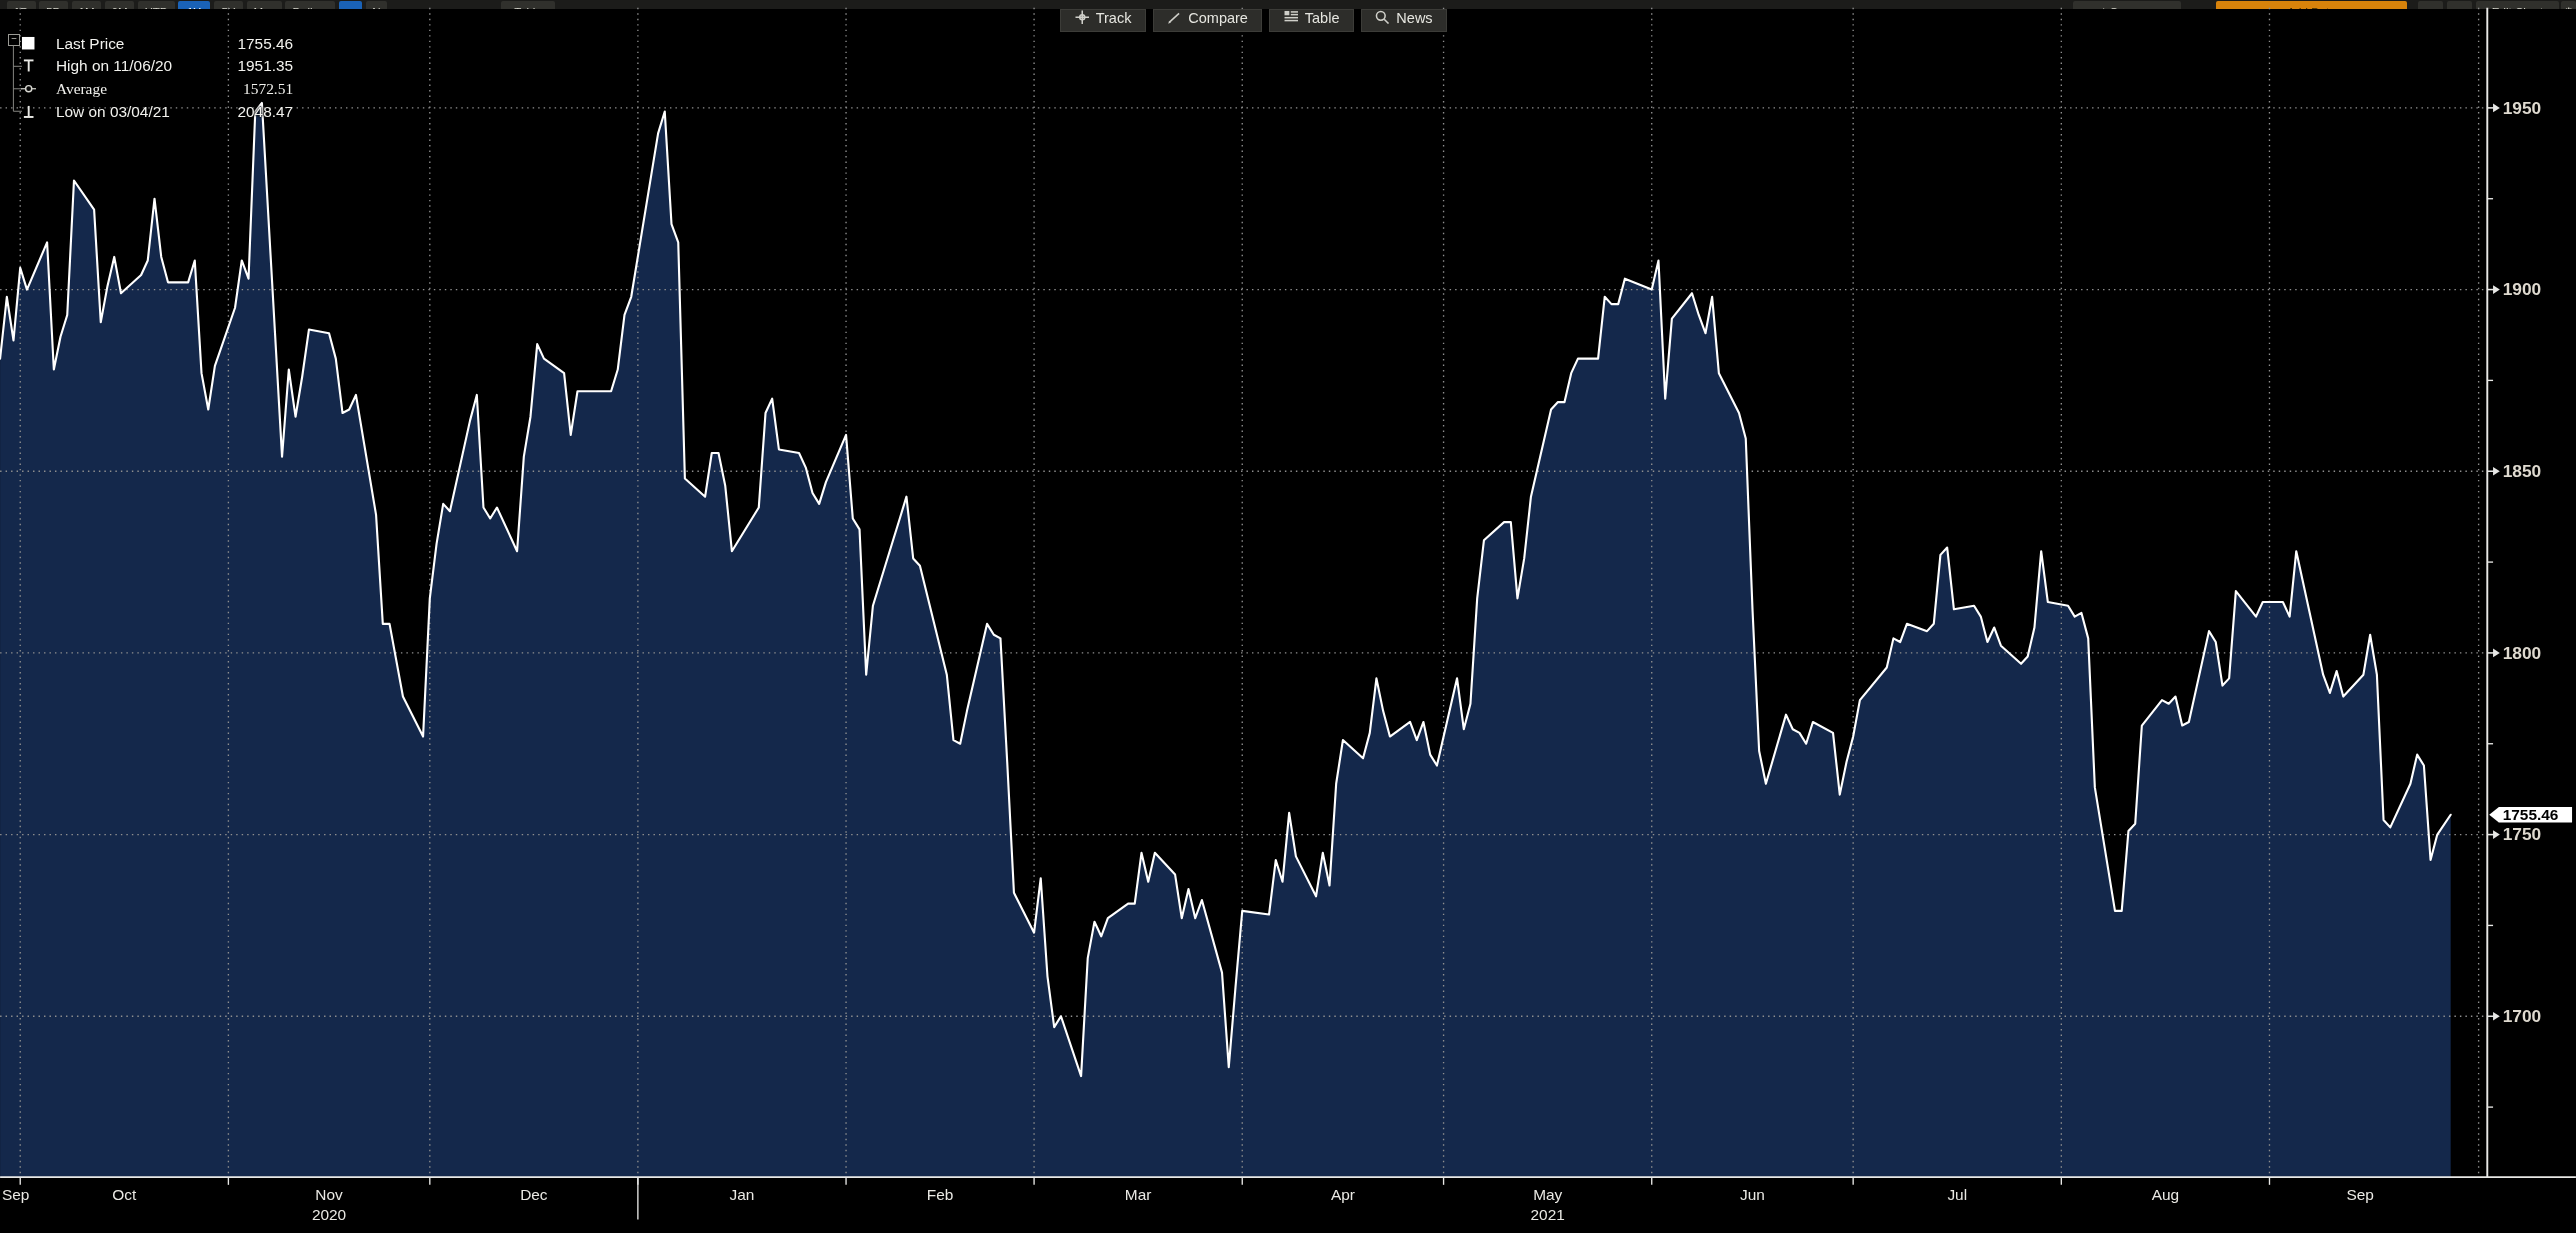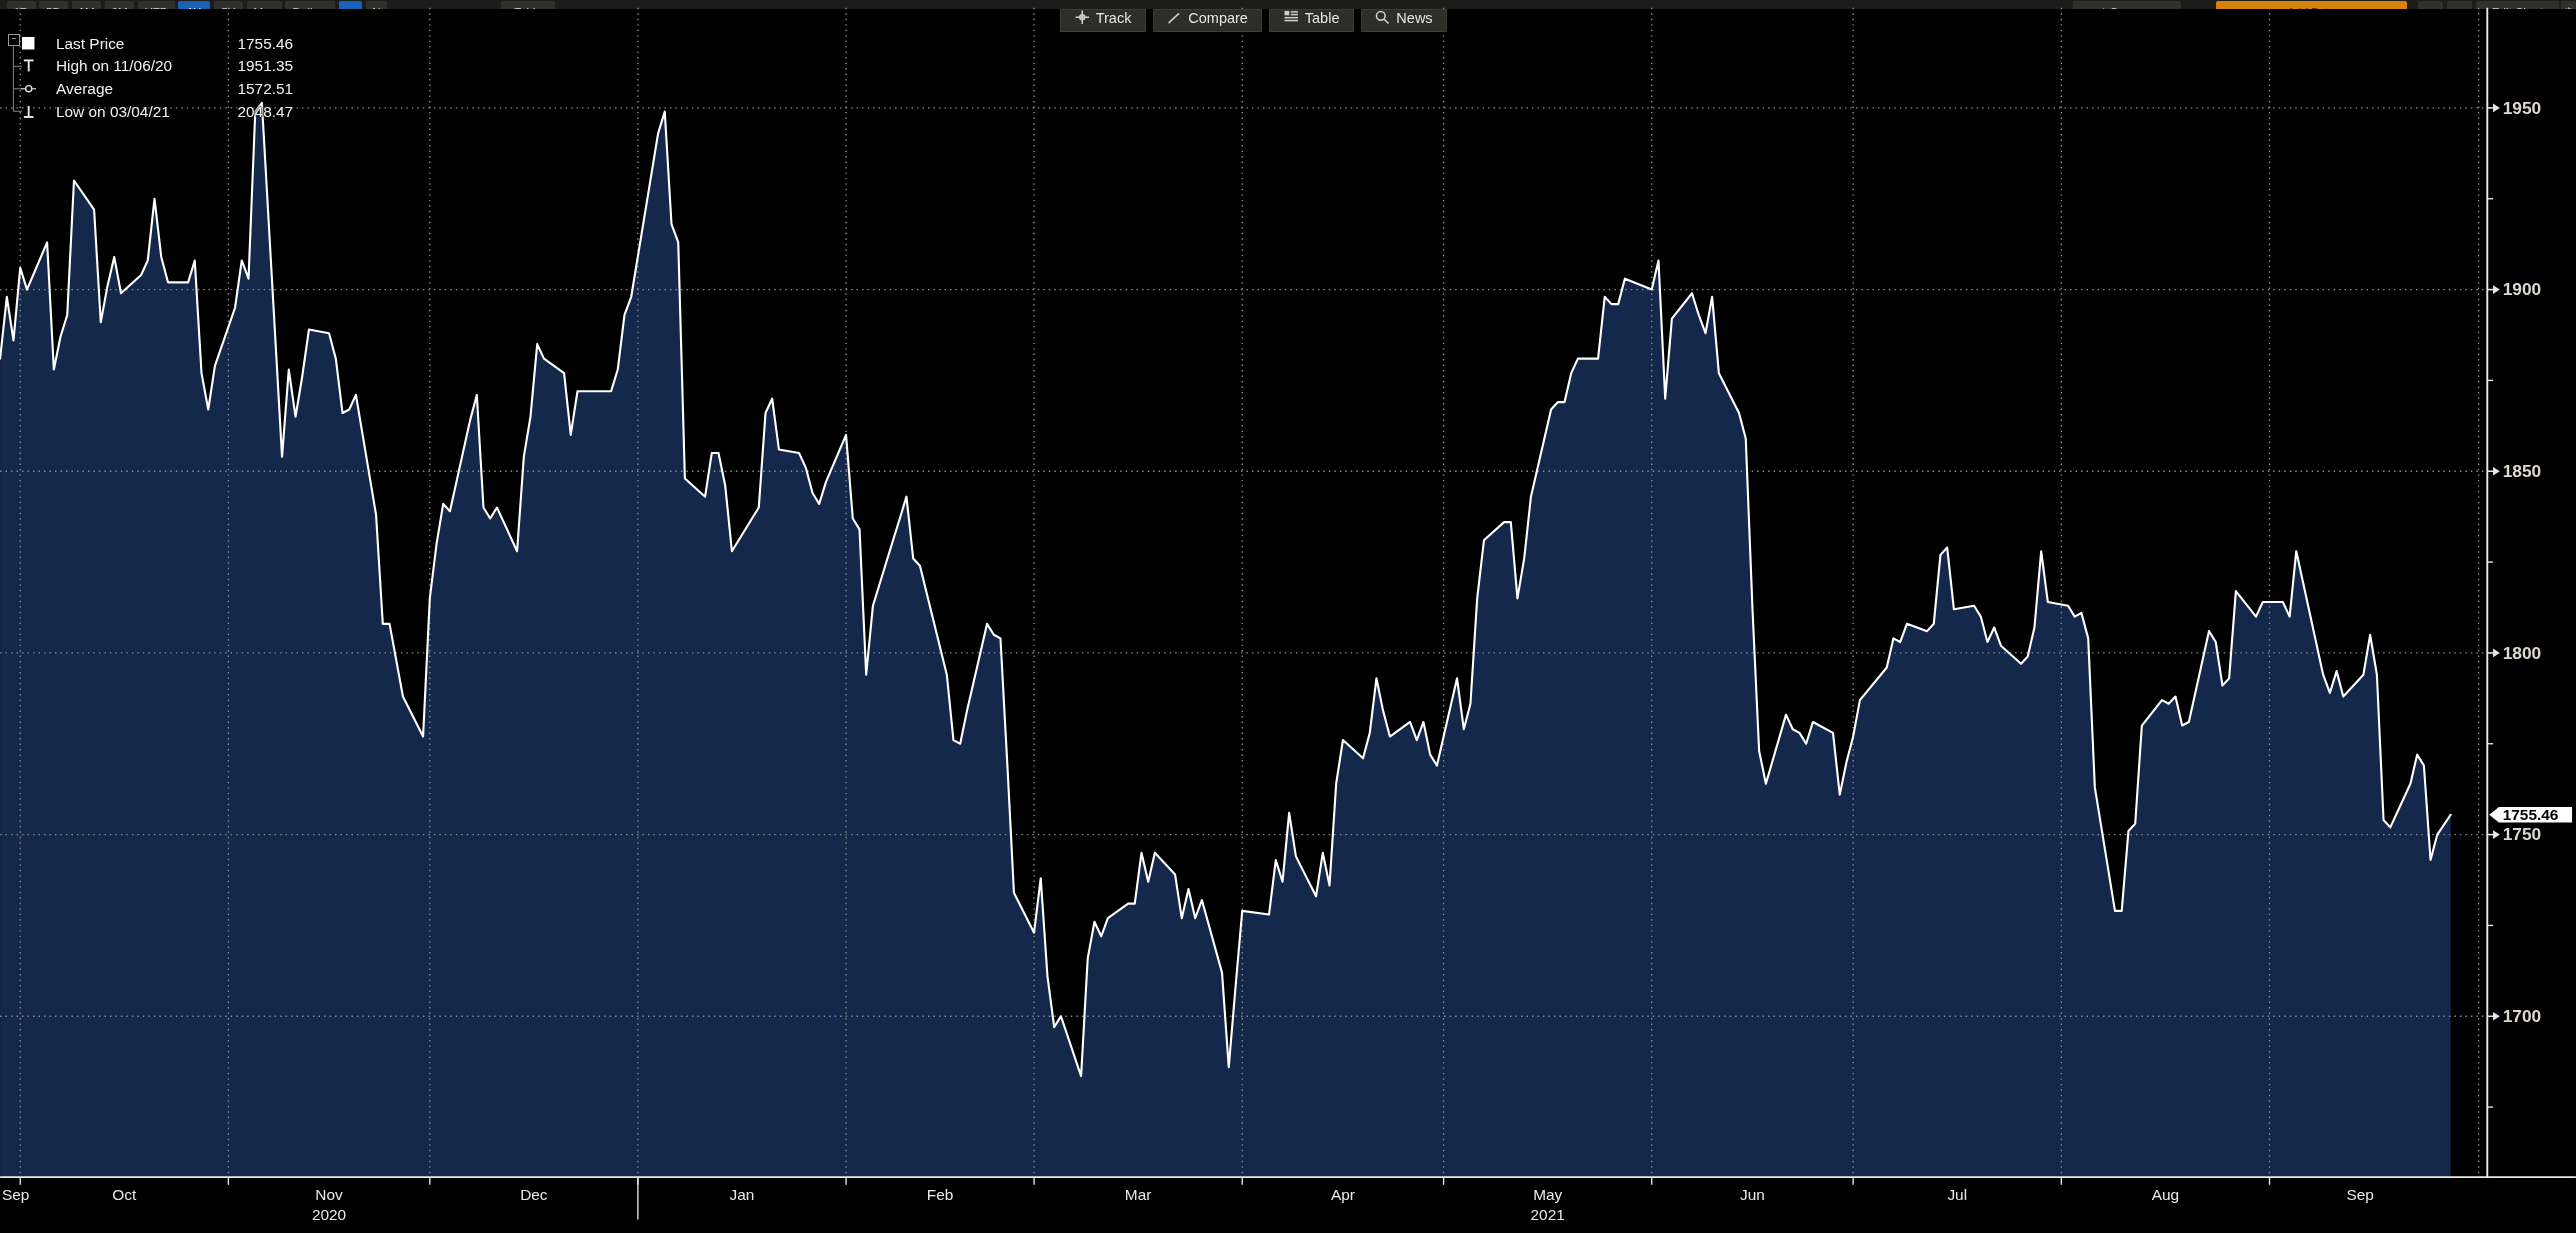--- a/index.html
+++ b/index.html
@@ -158,21 +158,21 @@
         <span class="lvalue">1755.46</span>
       </div>
       <div class="lrow" style="top: 28px;">
         <span class="licon"><svg width="15.4" height="15.4" viewBox="0 0 16 16">
             <line x1="3" y1="2.5" x2="13" y2="2.5" stroke="#e8e8e4" stroke-width="2"></line>
             <line x1="8" y1="2.5" x2="8" y2="14" stroke="#e8e8e4" stroke-width="2"></line>
           </svg></span>
         <span class="llabel">High on 11/06/20</span>
         <span class="lvalue">1951.35</span>
       </div>
-      <div class="lrow" style="top: 51px;">
+      <div class="lrow" style="top: 51px; font-family: Liberation Serif, serif;">
         <span class="licon"><svg width="15.4" height="15.4" viewBox="0 0 16 16">
             <line x1="0" y1="8" x2="16" y2="8" stroke="#b8b8b2" stroke-width="1.5"></line>
             <circle cx="8" cy="8" r="3.2" fill="#0a0a0a" stroke="#d8d8d2" stroke-width="1.5"></circle>
           </svg></span>
         <span class="llabel">Average</span>
         <span class="lvalue">1572.51</span>
       </div>
       <div class="lrow" style="top: 74px;">
         <span class="licon"><svg width="15.4" height="15.4" viewBox="0 0 16 16">
             <line x1="3" y1="13.5" x2="13" y2="13.5" stroke="#e8e8e4" stroke-width="2"></line>

